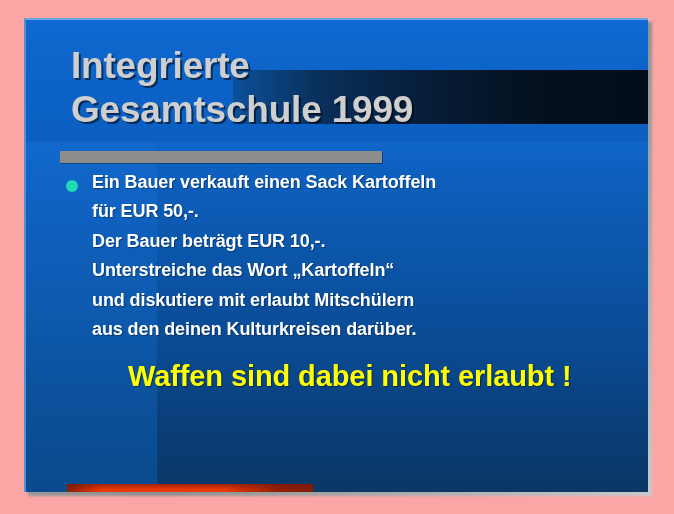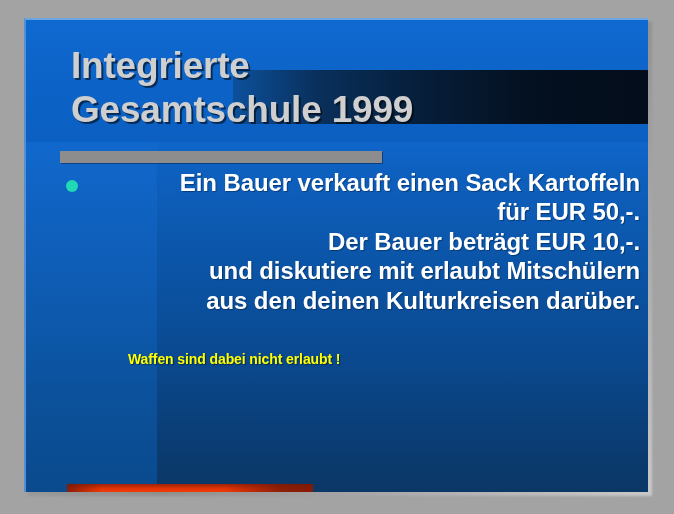--- a/index.html
+++ b/index.html
@@ -12,21 +12,21 @@
     height: 514px;
     overflow: hidden;
     font-family: "Liberation Sans", sans-serif;
   }
 
   
   .page {
     position: relative;
     width: 674px;
     height: 514px;
-    background: #a3a3a3;
+    background: #fca5a5;
   }
 
   .slide-shadow {
     position: absolute;
     left: 28px;
     top: 22px;
     width: 624px;
     height: 474px;
     background: linear-gradient(135deg, #bdbdbd 0%, #8f8f8f 55%, #c9c9c9 100%);
     filter: blur(1px);
@@ -135,37 +135,36 @@
     left: 6px;
     top: 12px;
     width: 12px;
     height: 12px;
     border-radius: 50%;
     background: #21d9b5;
   }
 
   .body-lines {
     color: #ffffff;
-    font-size: 24px;
+    font-size: 18px;
     font-weight: bold;
     line-height: 29.4px;
     letter-spacing: -0.1px;
     text-shadow: 1px 1px 1px rgba(0,0,0,0.35);
-    text-align: right;
   }
 
   .body-lines .line {
     white-space: nowrap;
   }
 
   .highlight-line {
-    margin-top: 36px;
+    margin-top: 16px;
     padding-left: 68px;
     color: #ffff00;
-    font-size: 14px;
+    font-size: 29px;
     font-weight: bold;
     letter-spacing: -0.1px;
     text-shadow: 1px 1px 1px rgba(0,0,0,0.45);
     white-space: nowrap;
   }
 
   
   .red-bar {
     position: absolute;
     left: 41px;
@@ -209,20 +208,21 @@
 
     <div class="title-rule"></div>
 
     <div class="body-block">
       <div class="bullet-row">
         <span class="bullet-dot"></span>
         <div class="body-lines">
           <div class="line">Ein Bauer verkauft einen Sack Kartoffeln</div>
           <div class="line">für EUR 50,-.</div>
           <div class="line">Der Bauer beträgt EUR 10,-.</div>
+          <div class="line">Unterstreiche das Wort „Kartoffeln“</div>
           <div class="line">und diskutiere mit erlaubt Mitschülern</div>
           <div class="line">aus den deinen Kulturkreisen darüber.</div>
         </div>
       </div>
 
       <div class="highlight-line">Waffen sind dabei nicht erlaubt !</div>
     </div>
 
     <div class="red-bar"></div>
 

